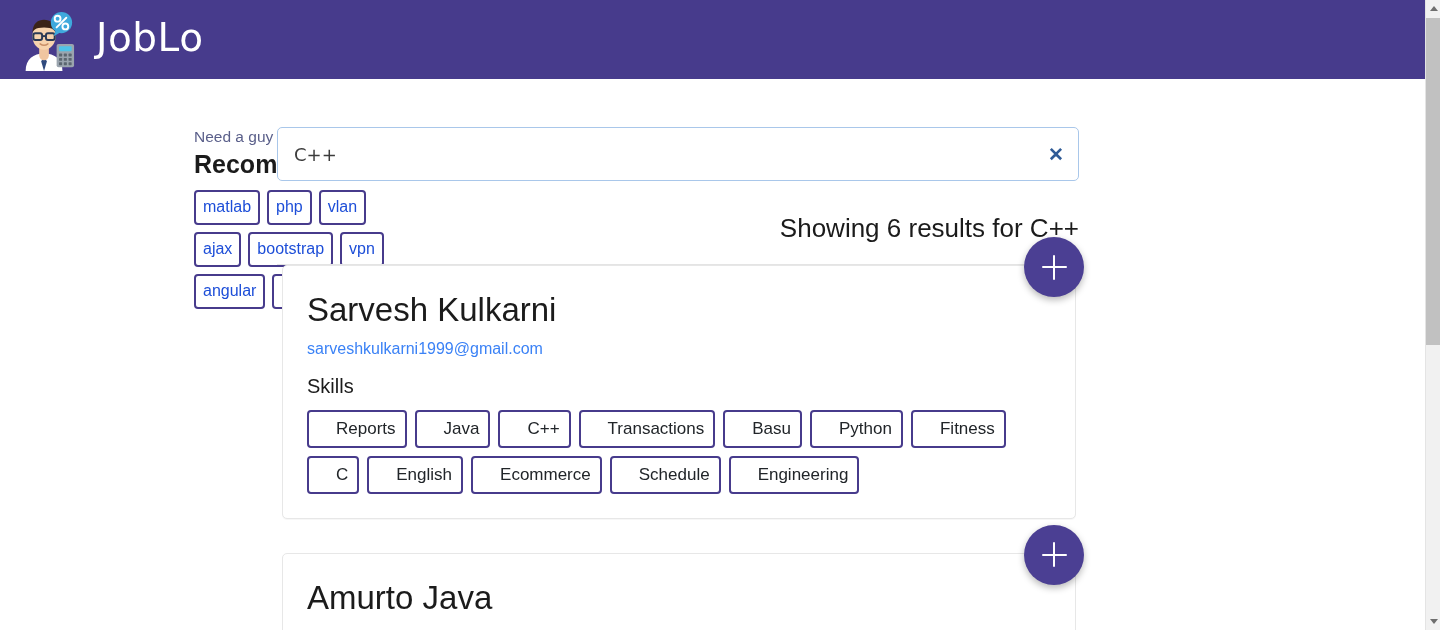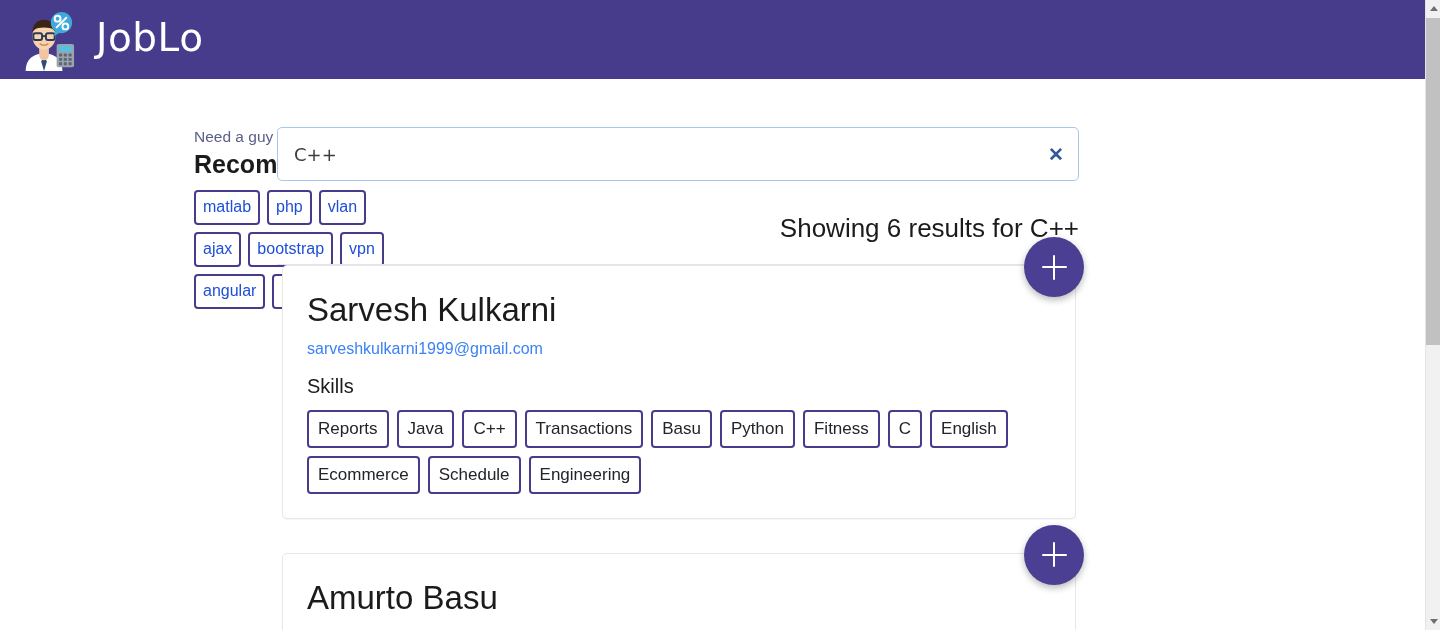--- a/index.html
+++ b/index.html
@@ -213,21 +213,21 @@
   .skill-chip {
     display: inline-flex;
     align-items: center;
     justify-content: center;
     border: 2px solid #473B8C;
     border-radius: 4px;
     background: #ffffff;
     color: #212529;
     font-size: 17px;
     line-height: 1;
-    padding: 8px 9px 9px 9px;
+    padding: 8px 9px 9px 27px;
     cursor: pointer;
     white-space: nowrap;
   }
 
   
   .fab {
     position: absolute;
     right: -5px;
     top: -28px;
     width: 60px;
@@ -396,21 +396,21 @@
             </div>
           </article>
         </div>
 
         <div class="card-slot">
           <button class="fab">
             <span class="plus-h"></span>
             <span class="plus-v"></span>
           </button>
           <article class="result-card">
-            <h3 class="person-name">Amurto Basu</h3>
+            <h3 class="person-name">Amurto Java</h3>
             <p class="person-email">amurtobasu@gmail.com</p>
 
           </article>
         </div>
 
       </main>
     </div>
   </div>
 
   <div class="scrollbar">

